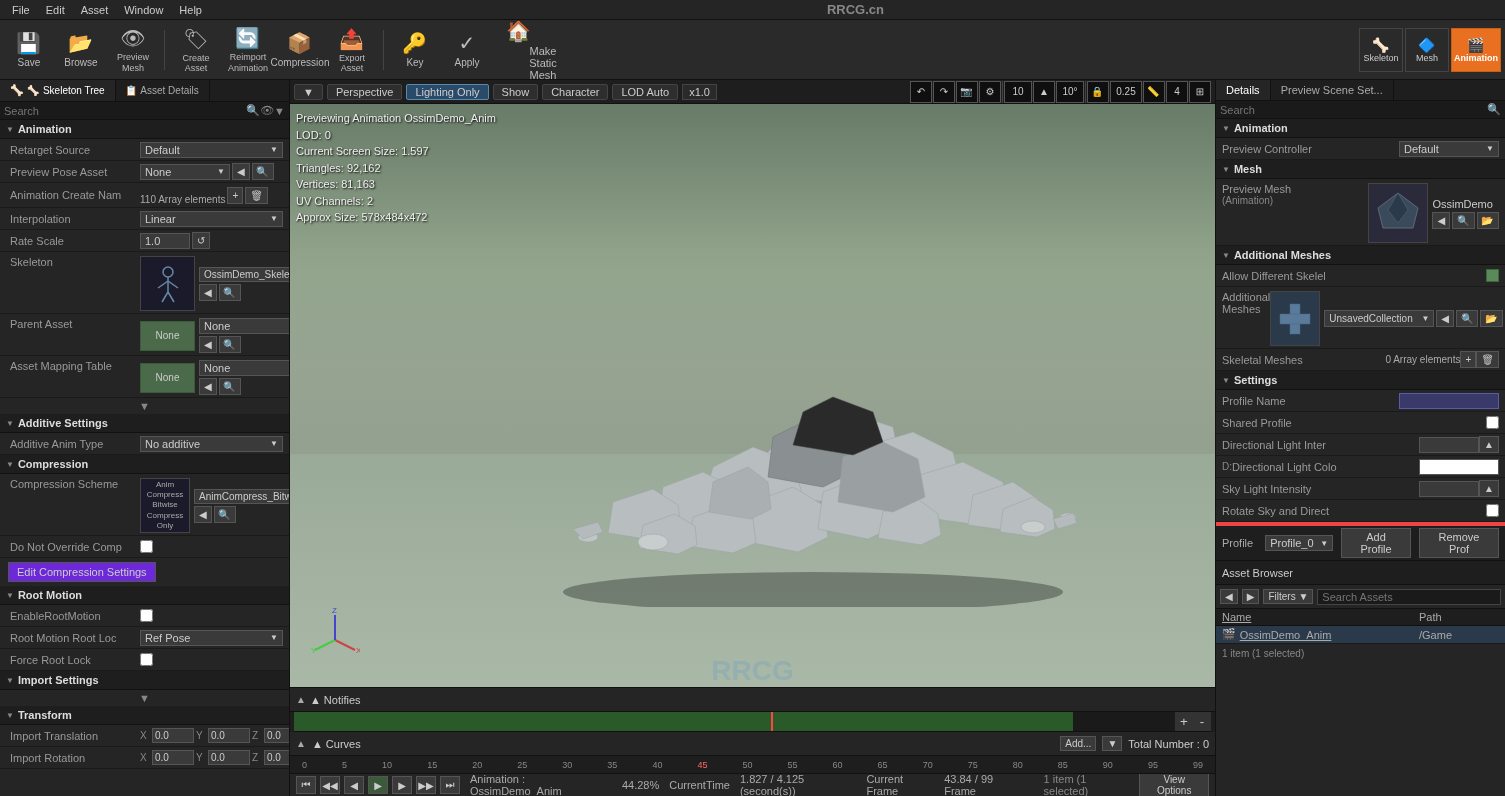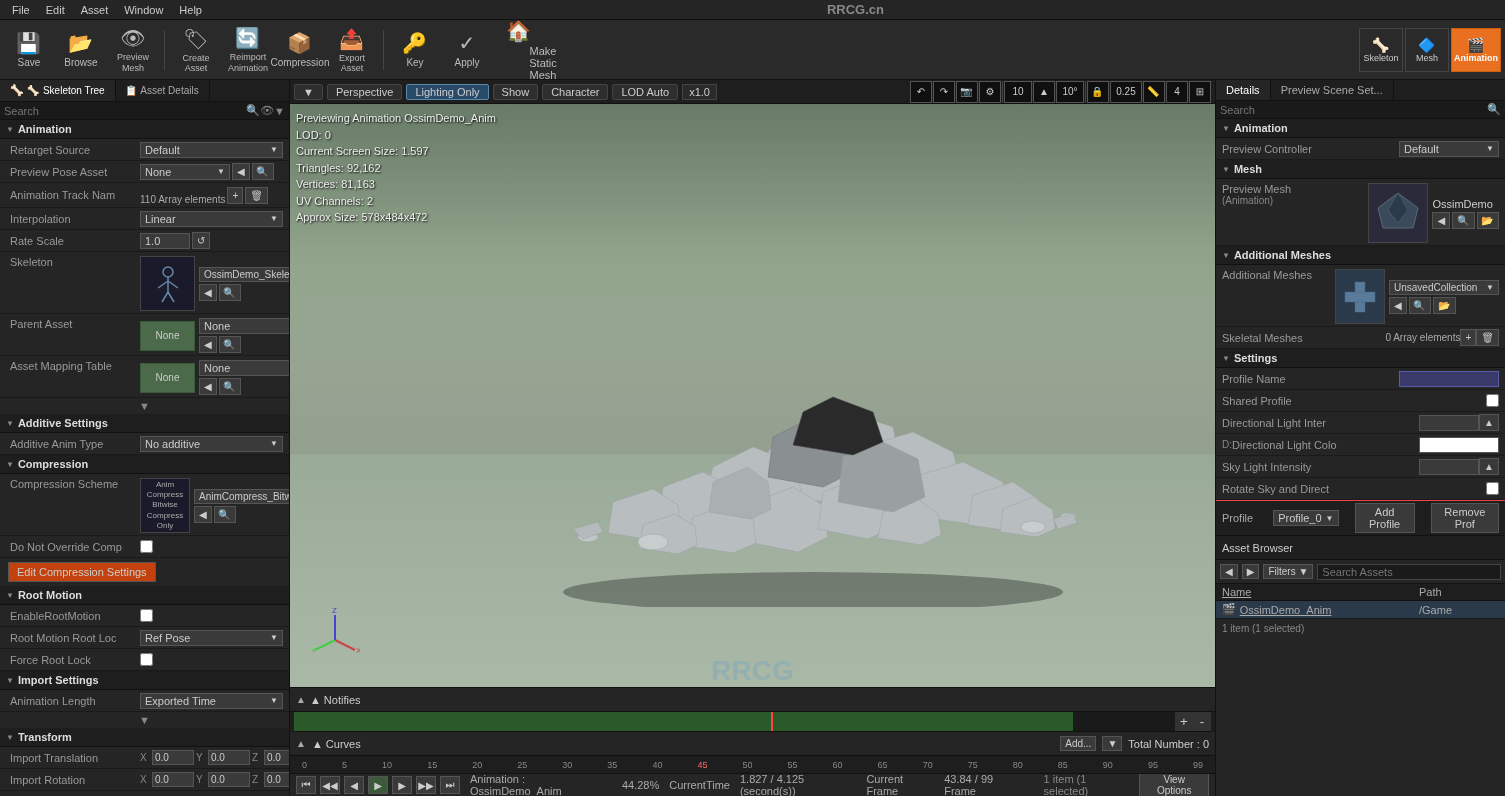--- a/index.html
+++ b/index.html
@@ -424,23 +424,23 @@
       color: #ccc;
       padding: 1px 4px;
       font-size: 11px;
       width: 60px;
     }
     
     .profile-row {
       display: flex;
       align-items: center;
       padding: 2px 6px;
-      border-top: 1px solid #ef4444;
+      border-top: 4px solid #ef4444;
       background: #1e1e1e;
-      gap: 16px;
+      gap: 8px;
     }
     
     .add-profile-btn {
       background: #3a3a3a;
       border: 1px solid #555;
       color: #ccc;
       padding: 2px 8px;
       cursor: pointer;
       font-size: 11px;
     }
@@ -685,21 +685,21 @@
       <div class="prop-row">
         <span class="prop-label">Preview Pose Asset</span>
         <div class="prop-value" style="display:flex;gap:2px;align-items:center;">
           <button class="dropdown-btn" style="width:90px;">None</button>
           <button class="mini-action-btn">◀</button>
           <button class="mini-action-btn">🔍</button>
         </div>
       </div>
 
       <div class="prop-row">
-        <span class="prop-label">Animation Track Nam</span>
+        <span class="prop-label">Animation Create Nam</span>
         <div class="prop-value" style="display:flex;gap:2px;align-items:center;">
           <span style="font-size:10px;color:#aaa;margin-top:9px;">110 Array elements</span>
           <button class="mini-action-btn">+</button>
           <button class="mini-action-btn">🗑</button>
         </div>
       </div>
 
       <div class="prop-row">
         <span class="prop-label">Interpolation</span>
         <div class="prop-value">
@@ -802,21 +802,21 @@
               <button class="mini-action-btn">🔍</button>
             </div>
           </div>
         </div>
       </div>
       <div class="prop-row">
         <span class="prop-label">Do Not Override Comp</span>
         <input type="checkbox" class="checkbox-input" style="">
       </div>
       <div style="padding:4px 8px;">
-        <button style="background:#c2410c;border:1px solid #555;color:#ccc;padding:3px 8px;cursor:pointer;font-size:11px;">Edit Compression Settings</button>
+        <button style="background:#6d28d9;border:1px solid #555;color:#ccc;padding:3px 8px;cursor:pointer;font-size:11px;">Edit Compression Settings</button>
       </div>
 
       <div class="section-header">
         <span>Root Motion</span>
       </div>
       <div class="prop-row">
         <span class="prop-label">EnableRootMotion</span>
         <input type="checkbox" class="checkbox-input" style="">
       </div>
       <div class="prop-row">
@@ -825,26 +825,20 @@
           <button class="dropdown-btn">Ref Pose</button>
         </div>
       </div>
       <div class="prop-row">
         <span class="prop-label">Force Root Lock</span>
         <input type="checkbox" class="checkbox-input" style="">
       </div>
 
       <div class="section-header">
         <span>Import Settings</span>
-      </div>
-      <div class="prop-row">
-        <span class="prop-label">Animation Length</span>
-        <div class="prop-value">
-          <button class="dropdown-btn">Exported Time</button>
-        </div>
       </div>
       <div style="text-align:center;padding:2px;">
         <span style="color:#888;">▼</span>
       </div>
 
       <div class="section-header">
         <span>Transform</span>
       </div>
       <div class="prop-row">
         <span class="prop-label">Import Translation</span>
@@ -1094,31 +1088,35 @@
               <button class="mini-action-btn">📂</button>
             </div>
           </div>
         </div>
       </div>
 
       <div class="section-header">
         <span>Additional Meshes</span>
       </div>
 
+      <div class="prop-row-right">
+        <span class="prop-label-right">Allow Different Skelel</span>
+        <div class="checkbox-green"></div>
+      </div>
 
       <div class="prop-row-right" style="align-items:flex-start;padding-top:4px;">
         <span class="prop-label-right">Additional Meshes</span>
         <div style="display:flex;gap:4px;align-items:center;">
           <div style="width:50px;height:55px;background:#2a3a4a;border:1px solid #444;display:flex;align-items:center;justify-content:center;">
             <svg width="40" height="40" viewBox="0 0 40 40">
               <rect x="15" y="5" width="10" height="30" fill="#5a7a9a" stroke="#4a6a8a" stroke-width="0.5"></rect>
               <rect x="5" y="15" width="30" height="10" fill="#5a7a9a" stroke="#4a6a8a" stroke-width="0.5"></rect>
             </svg>
           </div>
-          <div style="display:flex;flex-direction:column;gap:2px;">
+          <div style="display:flex;flex-direction:row;gap:2px;">
             <button class="dropdown-btn" style="width:110px;font-size:10px;">UnsavedCollection</button>
             <div style="display:flex;gap:2px;">
               <button class="mini-action-btn">◀</button>
               <button class="mini-action-btn">🔍</button>
               <button class="mini-action-btn">📂</button>
             </div>
           </div>
         </div>
       </div>
 

